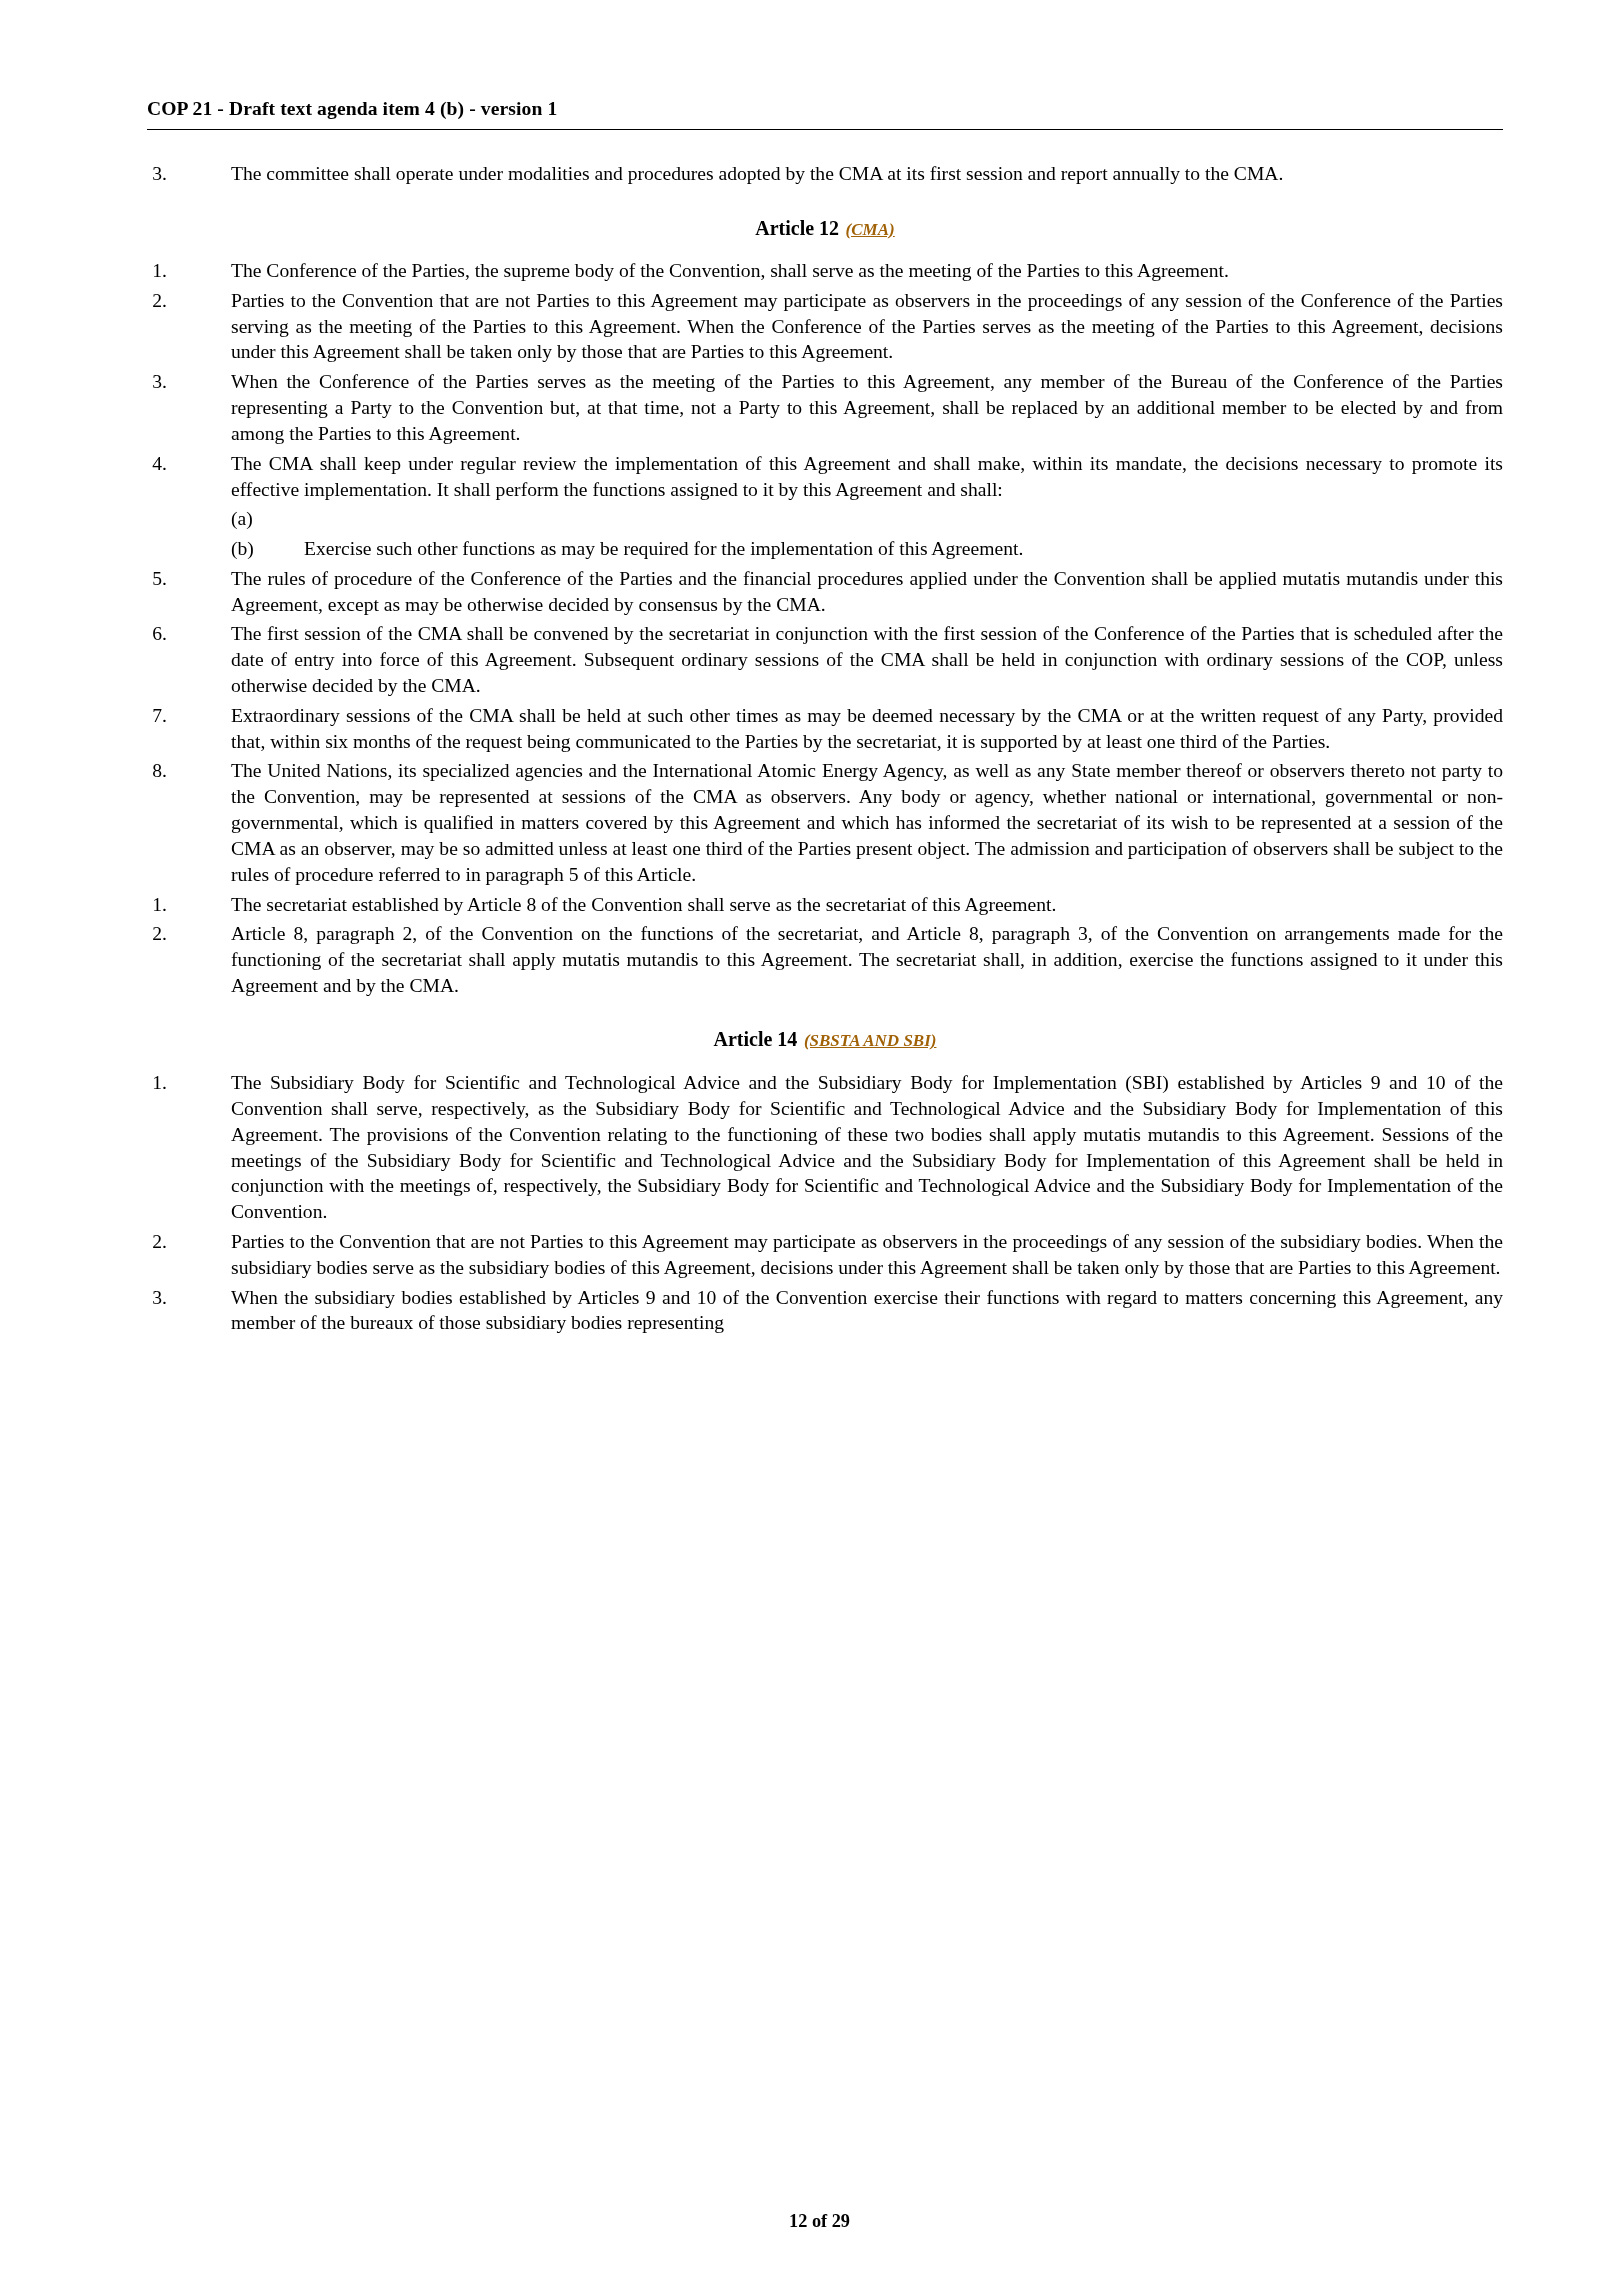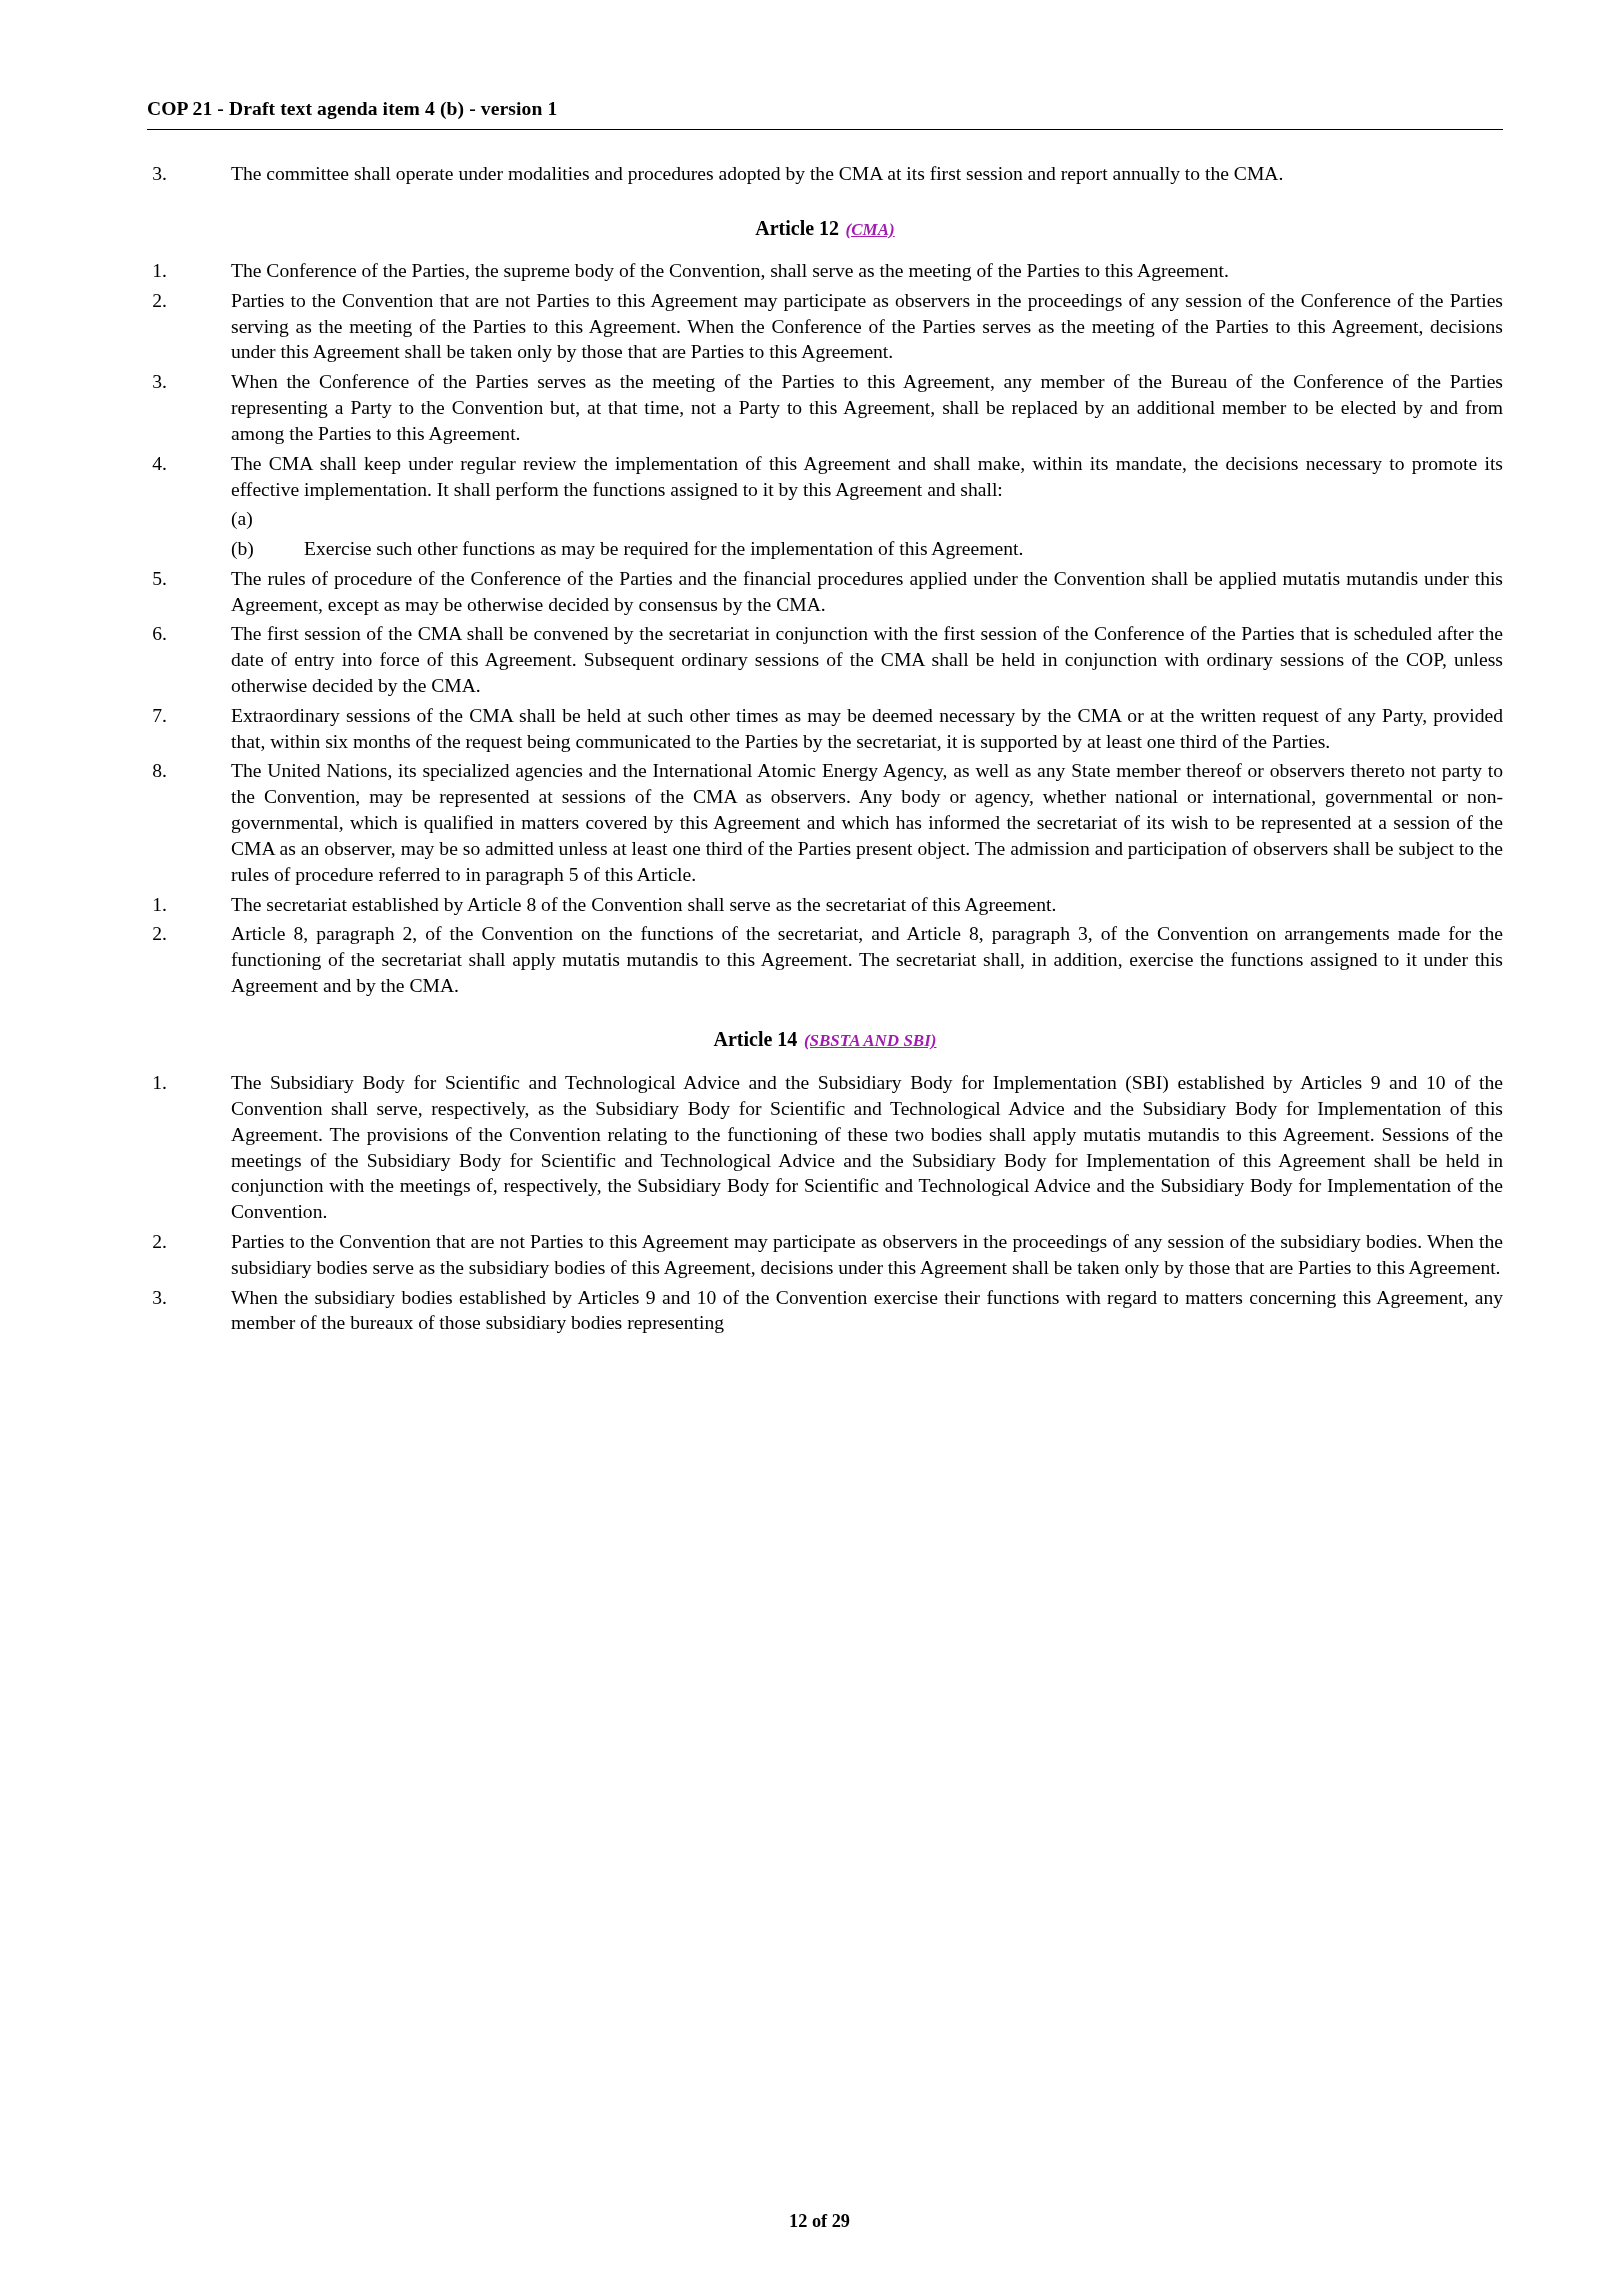--- a/index.html
+++ b/index.html
@@ -74,21 +74,21 @@
   .article-heading {
     text-align: center;
     font-weight: bold;
     font-size: 20px;
     margin: 27.5px 0 17px 0;
   }
   .article-heading .tag {
     font-weight: bold;
     font-style: italic;
     font-size: 17px;
-    color: #a21caf;
+    color: #a16207;
     text-decoration: underline;
     margin-left: 6.5px;
   }
   .footer {
     position: absolute;
     left: 16px;
     right: 0;
     bottom: 63px;
     text-align: center;
     font-weight: bold;

